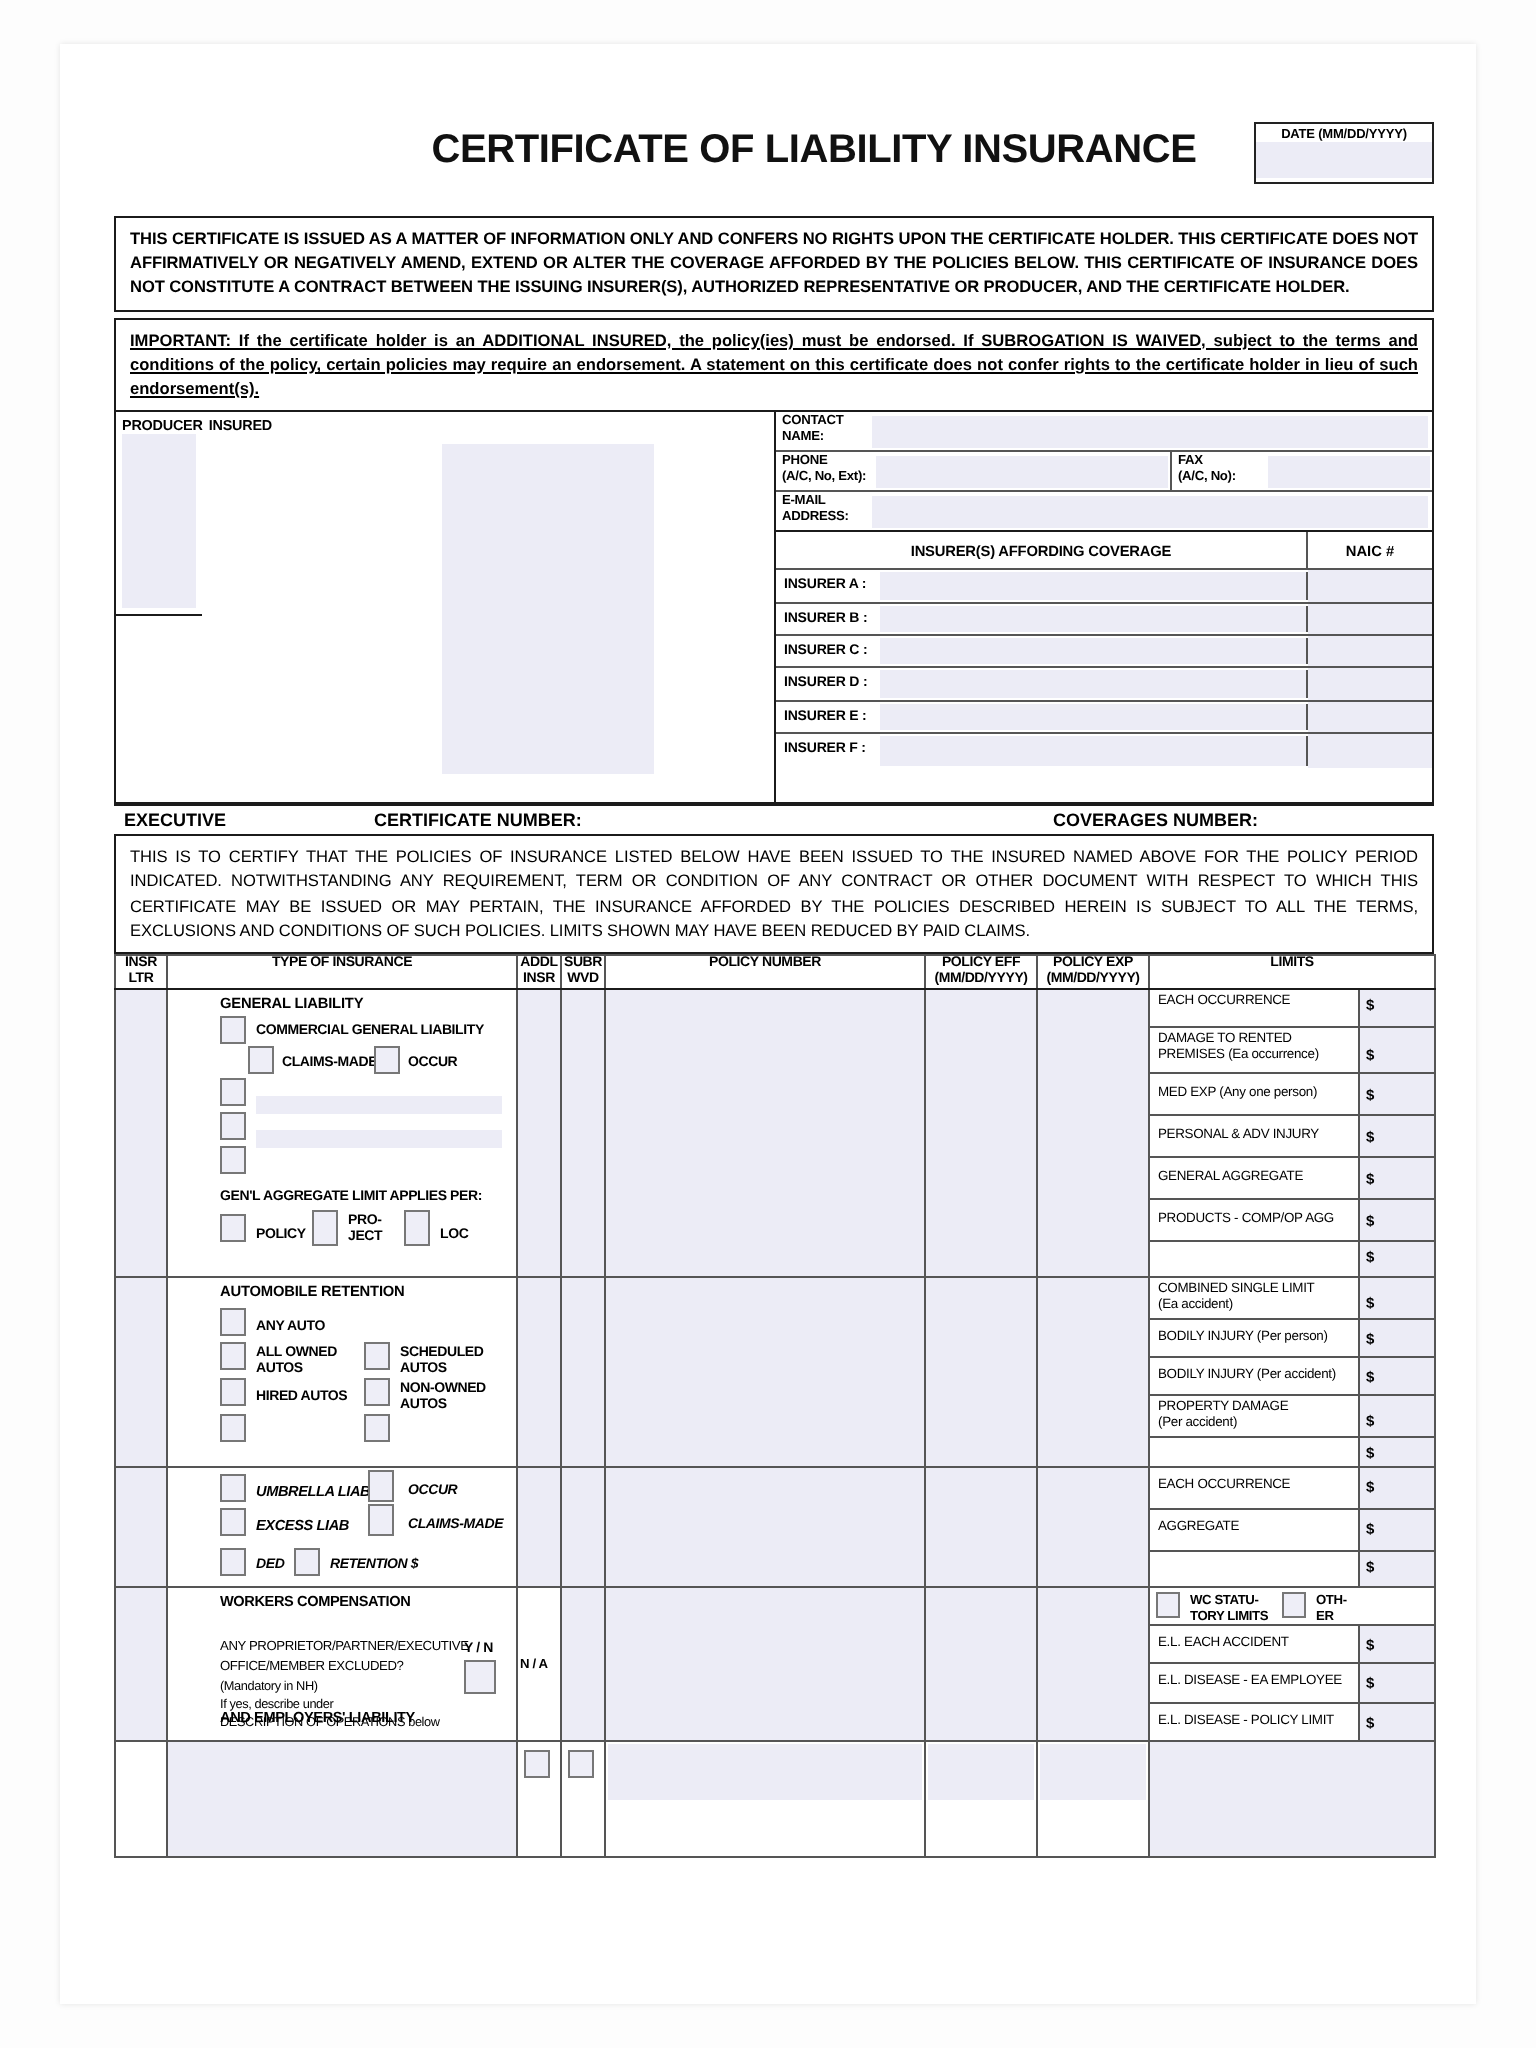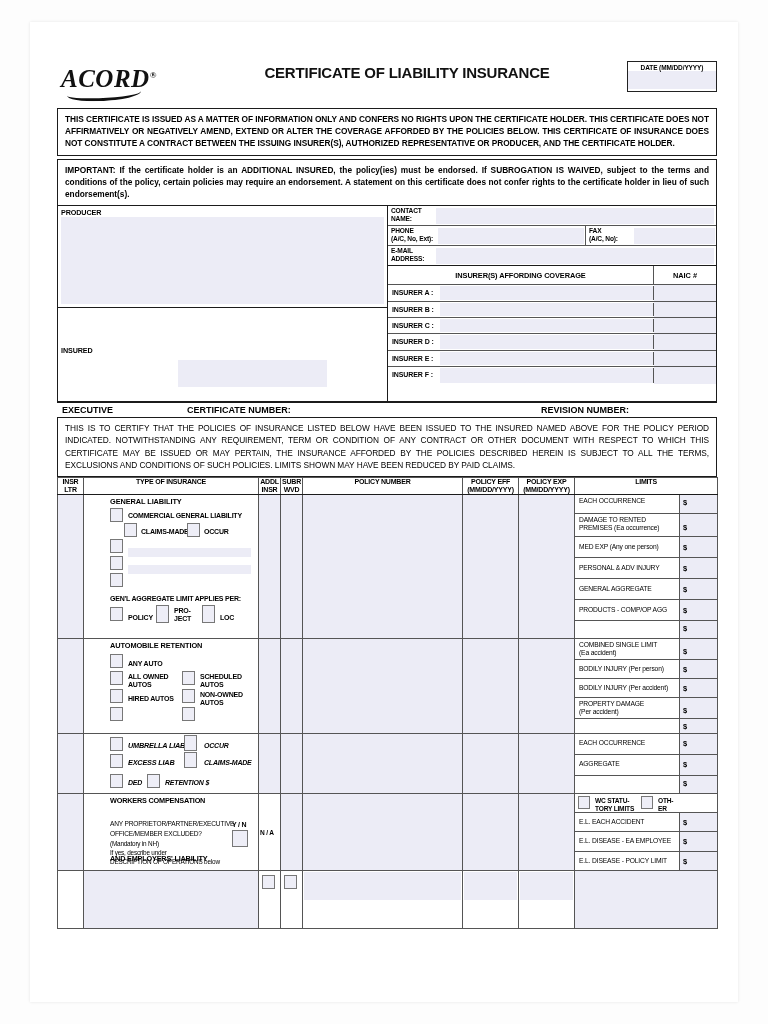--- a/index.html
+++ b/index.html
@@ -55,21 +55,21 @@
     position: absolute; left: 6px; top: 24px;
     width: 74px; height: 15px;
     border-bottom: 3px solid #111;
     border-radius: 0 0 60% 45%;
     transform: rotate(-2deg);
   }
   .maintitle {
     position: absolute; left: 140px; top: 4px;
     width: 420px;
     text-align: center;
-    font-size: 15px;
+    font-size: 20px;
     font-weight: bold;
     letter-spacing: -0.2px;
     color: #111;
   }
   .datebox {
     position: absolute; right: 0px; top: 1px;
     width: 90px; height: 31px;
     border: 1.3px solid #222;
   }
   .datebox .lbl {
@@ -81,31 +81,31 @@
   
   .notice {
     border: 1.4px solid #1b1b1b;
     padding: 4px 7px 5px 7px;
     font-size: 8.3px;
     line-height: 12.2px;
     text-align: justify;
     color: #000;
   }
   .notice.caps { font-weight: bold; letter-spacing: -0.05px; }
-  .notice.mixed { font-weight: bold; }
+  .notice.mixed { font-weight: bold; text-decoration: underline; }
   .sp3 { height: 3px; }
 
   
   .pcwrap {
     display: flex;
     border: 1.4px solid #1b1b1b;
     border-top: none;
     height: 196px;
   }
-  .pc-left { width: 330px; border-right: 1.4px solid #1b1b1b; display: flex; flex-direction: column; gap: 36px; }
+  .pc-left { width: 330px; border-right: 1.4px solid #1b1b1b; display: flex; flex-direction: row; }
   .pc-right { flex: 1; display: flex; flex-direction: column; }
 
   .prod-cell { height: 102px; border-bottom: 1.4px solid #1b1b1b; position: relative; }
   .ins-cell  { flex: 1; position: relative; }
   .cell-lbl { font-size: 7.2px; font-weight: bold; padding: 2px 0 0 3px; letter-spacing: -0.1px; }
   .prod-fill { position: absolute; left: 3px; top: 11px; right: 3px; bottom: 3px; }
   .ins-fill  { position: absolute; left: 120px; top: 16px; right: 60px; bottom: 14px; }
 
   .crow { display: flex; border-bottom: 1px solid #555; }
   .ccell { position: relative; padding: 0; }
@@ -194,24 +194,20 @@
   .blankrow td { height: 58px; }
 </style>
 </head>
 <body>
 
 <div id="page">
   <div id="sheet">
     <div id="form">
 
       <div class="hdr">
-        <div class="logo">
-          <div class="acord"><span>ACORD</span><span class="reg">®</span></div>
-          <div class="swoosh"></div>
-        </div>
         <div class="maintitle">CERTIFICATE OF LIABILITY INSURANCE</div>
         <div class="datebox">
           <div class="lbl">DATE (MM/DD/YYYY)</div>
           <div class="inp fill"></div>
         </div>
       </div>
 
       <div class="notice caps">THIS CERTIFICATE IS ISSUED AS A MATTER OF INFORMATION ONLY AND CONFERS NO RIGHTS UPON THE CERTIFICATE HOLDER. THIS CERTIFICATE DOES NOT AFFIRMATIVELY OR NEGATIVELY AMEND, EXTEND OR ALTER THE COVERAGE AFFORDED BY THE POLICIES BELOW.  THIS CERTIFICATE OF INSURANCE DOES NOT CONSTITUTE A CONTRACT BETWEEN THE ISSUING INSURER(S), AUTHORIZED REPRESENTATIVE OR PRODUCER, AND THE CERTIFICATE HOLDER.</div>
       <div class="sp3"></div>
 
@@ -304,21 +300,21 @@
             <div class="v fill"></div>
             <div class="naic fill"></div>
           </div>
 
         </div>
       </div>
 
       <div class="covbar">
         <div class="c1">EXECUTIVE</div>
         <div class="c2">CERTIFICATE NUMBER:</div>
-        <div class="c3">REVISION NUMBER:</div>
+        <div class="c3">COVERAGES NUMBER:</div>
       </div>
 
       <div class="notice caps" style="font-weight:normal;">THIS IS TO CERTIFY THAT THE POLICIES OF INSURANCE LISTED BELOW HAVE BEEN ISSUED TO THE INSURED NAMED ABOVE FOR THE POLICY PERIOD INDICATED.  NOTWITHSTANDING ANY REQUIREMENT, TERM OR CONDITION OF ANY CONTRACT OR OTHER DOCUMENT WITH RESPECT TO WHICH THIS CERTIFICATE MAY BE ISSUED OR MAY PERTAIN, THE INSURANCE AFFORDED BY THE POLICIES DESCRIBED HEREIN IS SUBJECT TO ALL THE TERMS, EXCLUSIONS AND CONDITIONS OF SUCH POLICIES. LIMITS SHOWN MAY HAVE BEEN REDUCED BY PAID CLAIMS.</div>
 
       <table class="pt">
         <colgroup>
           <col style="width:26px">
           <col style="width:175px">
           <col style="width:22px">
           <col style="width:22px">

